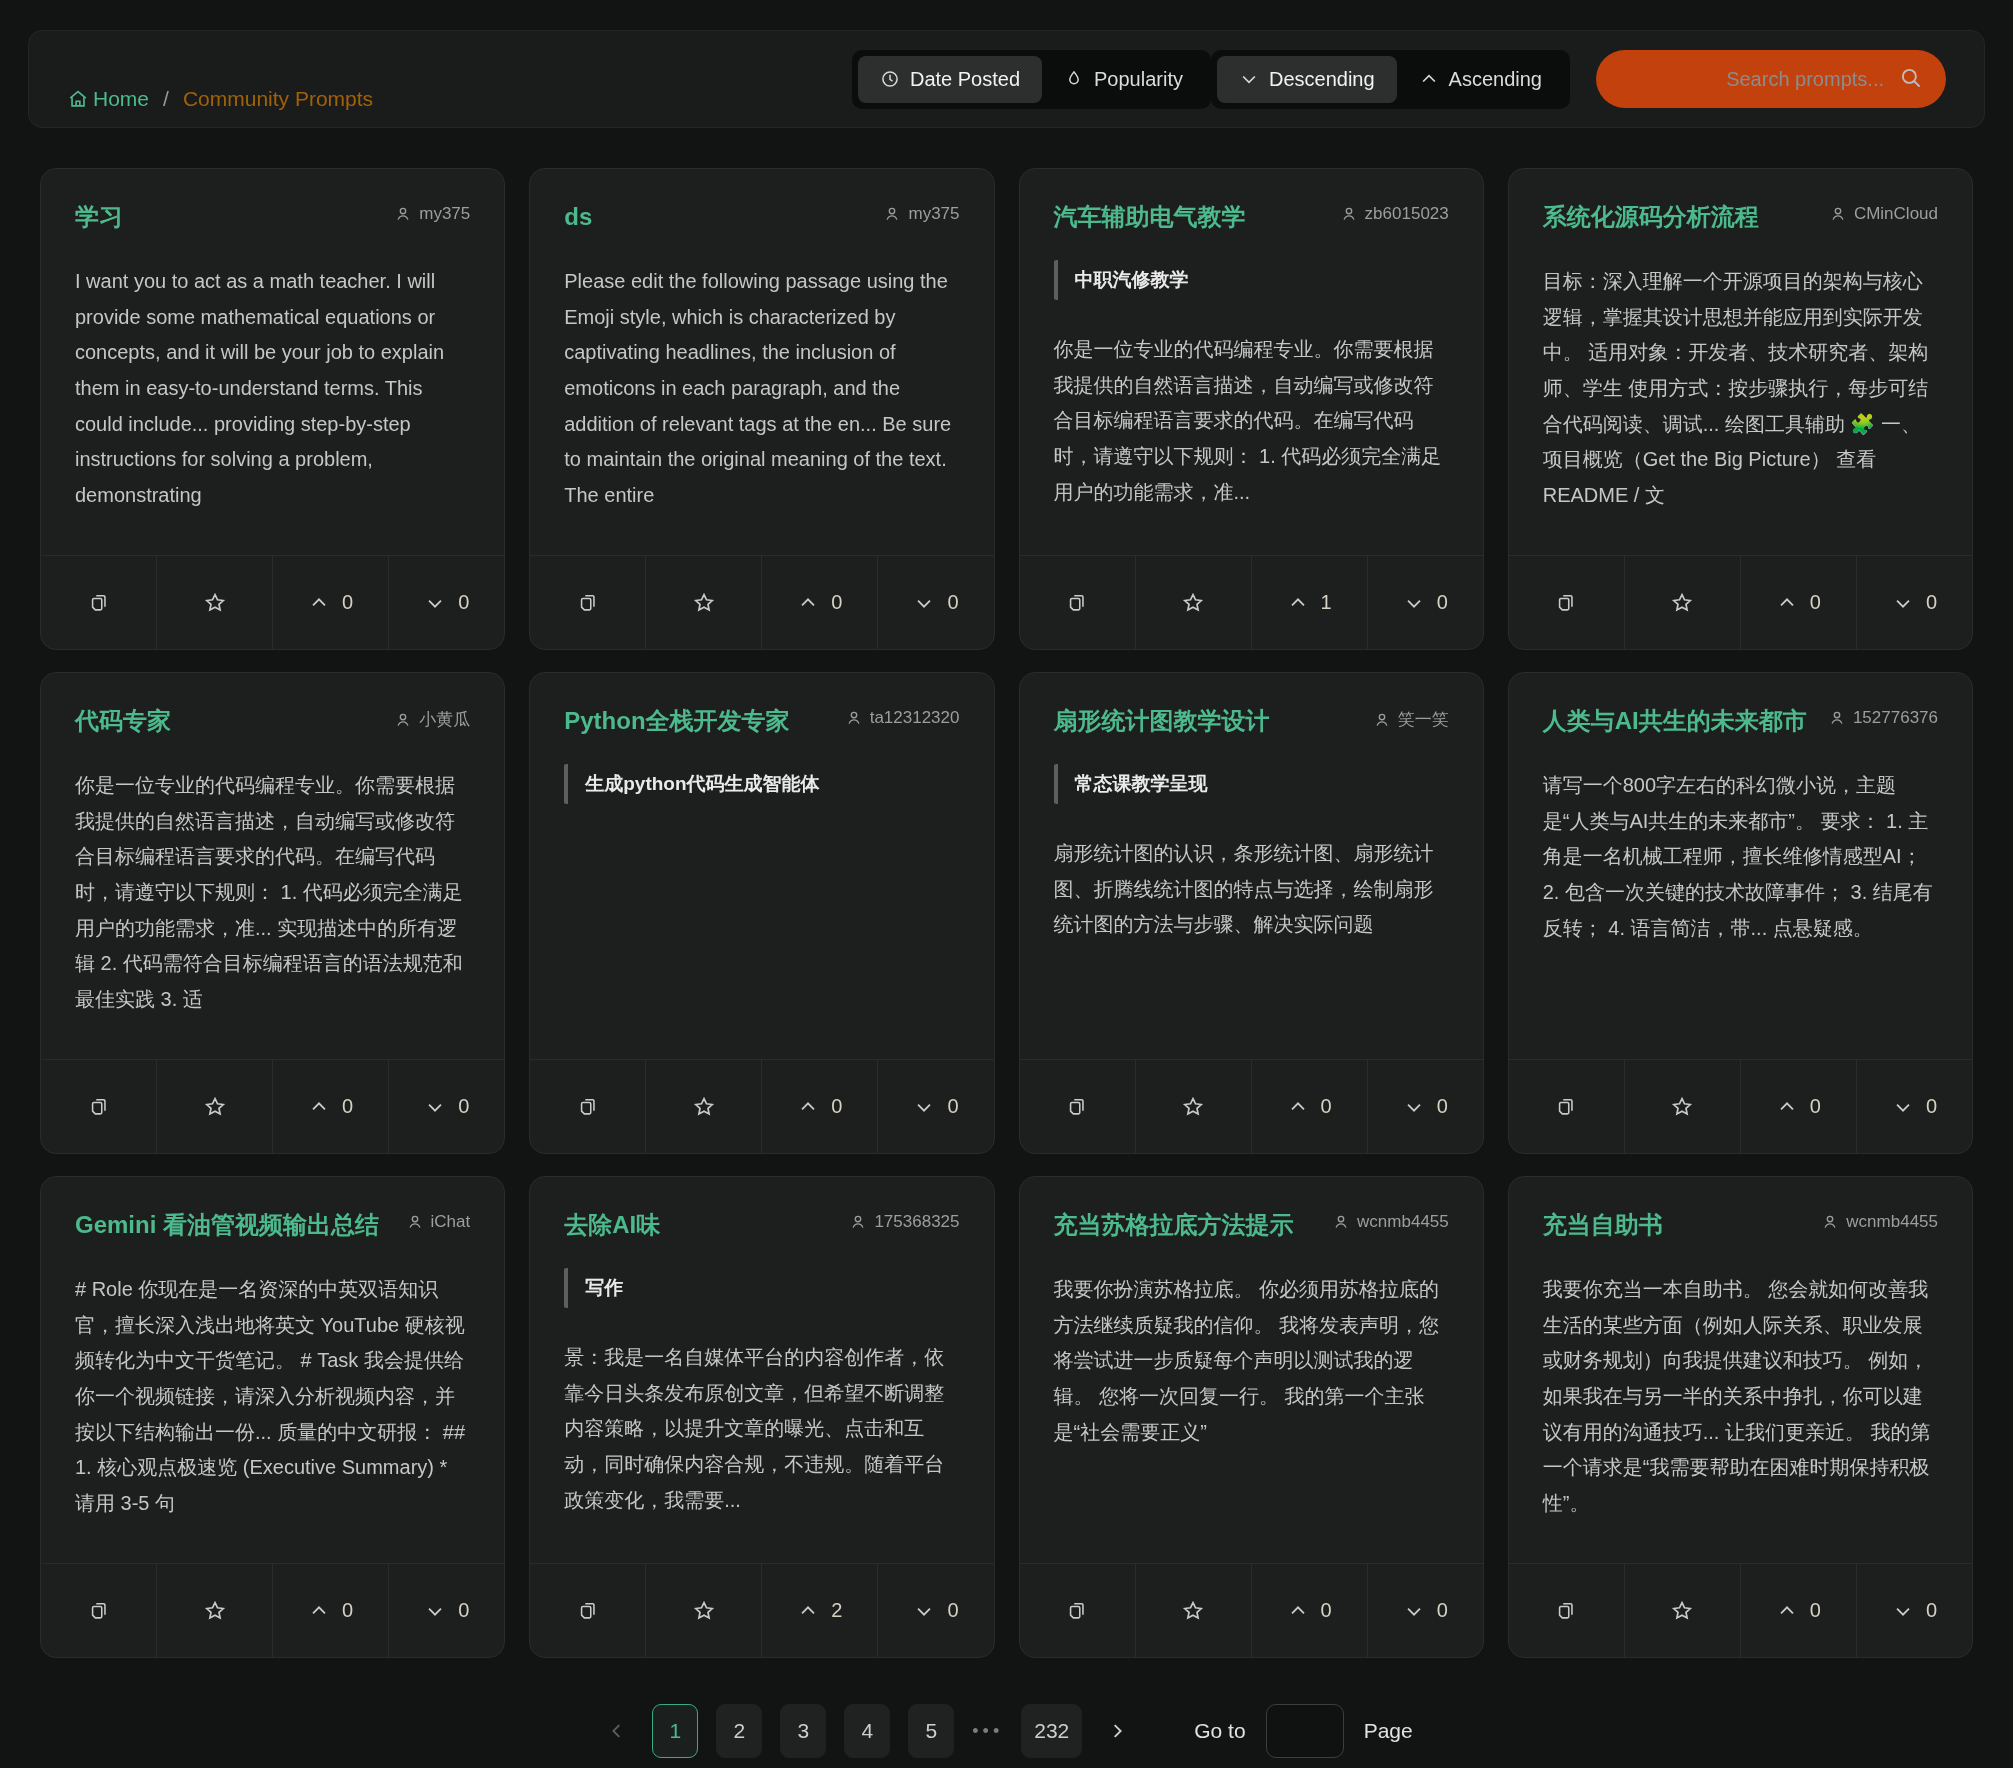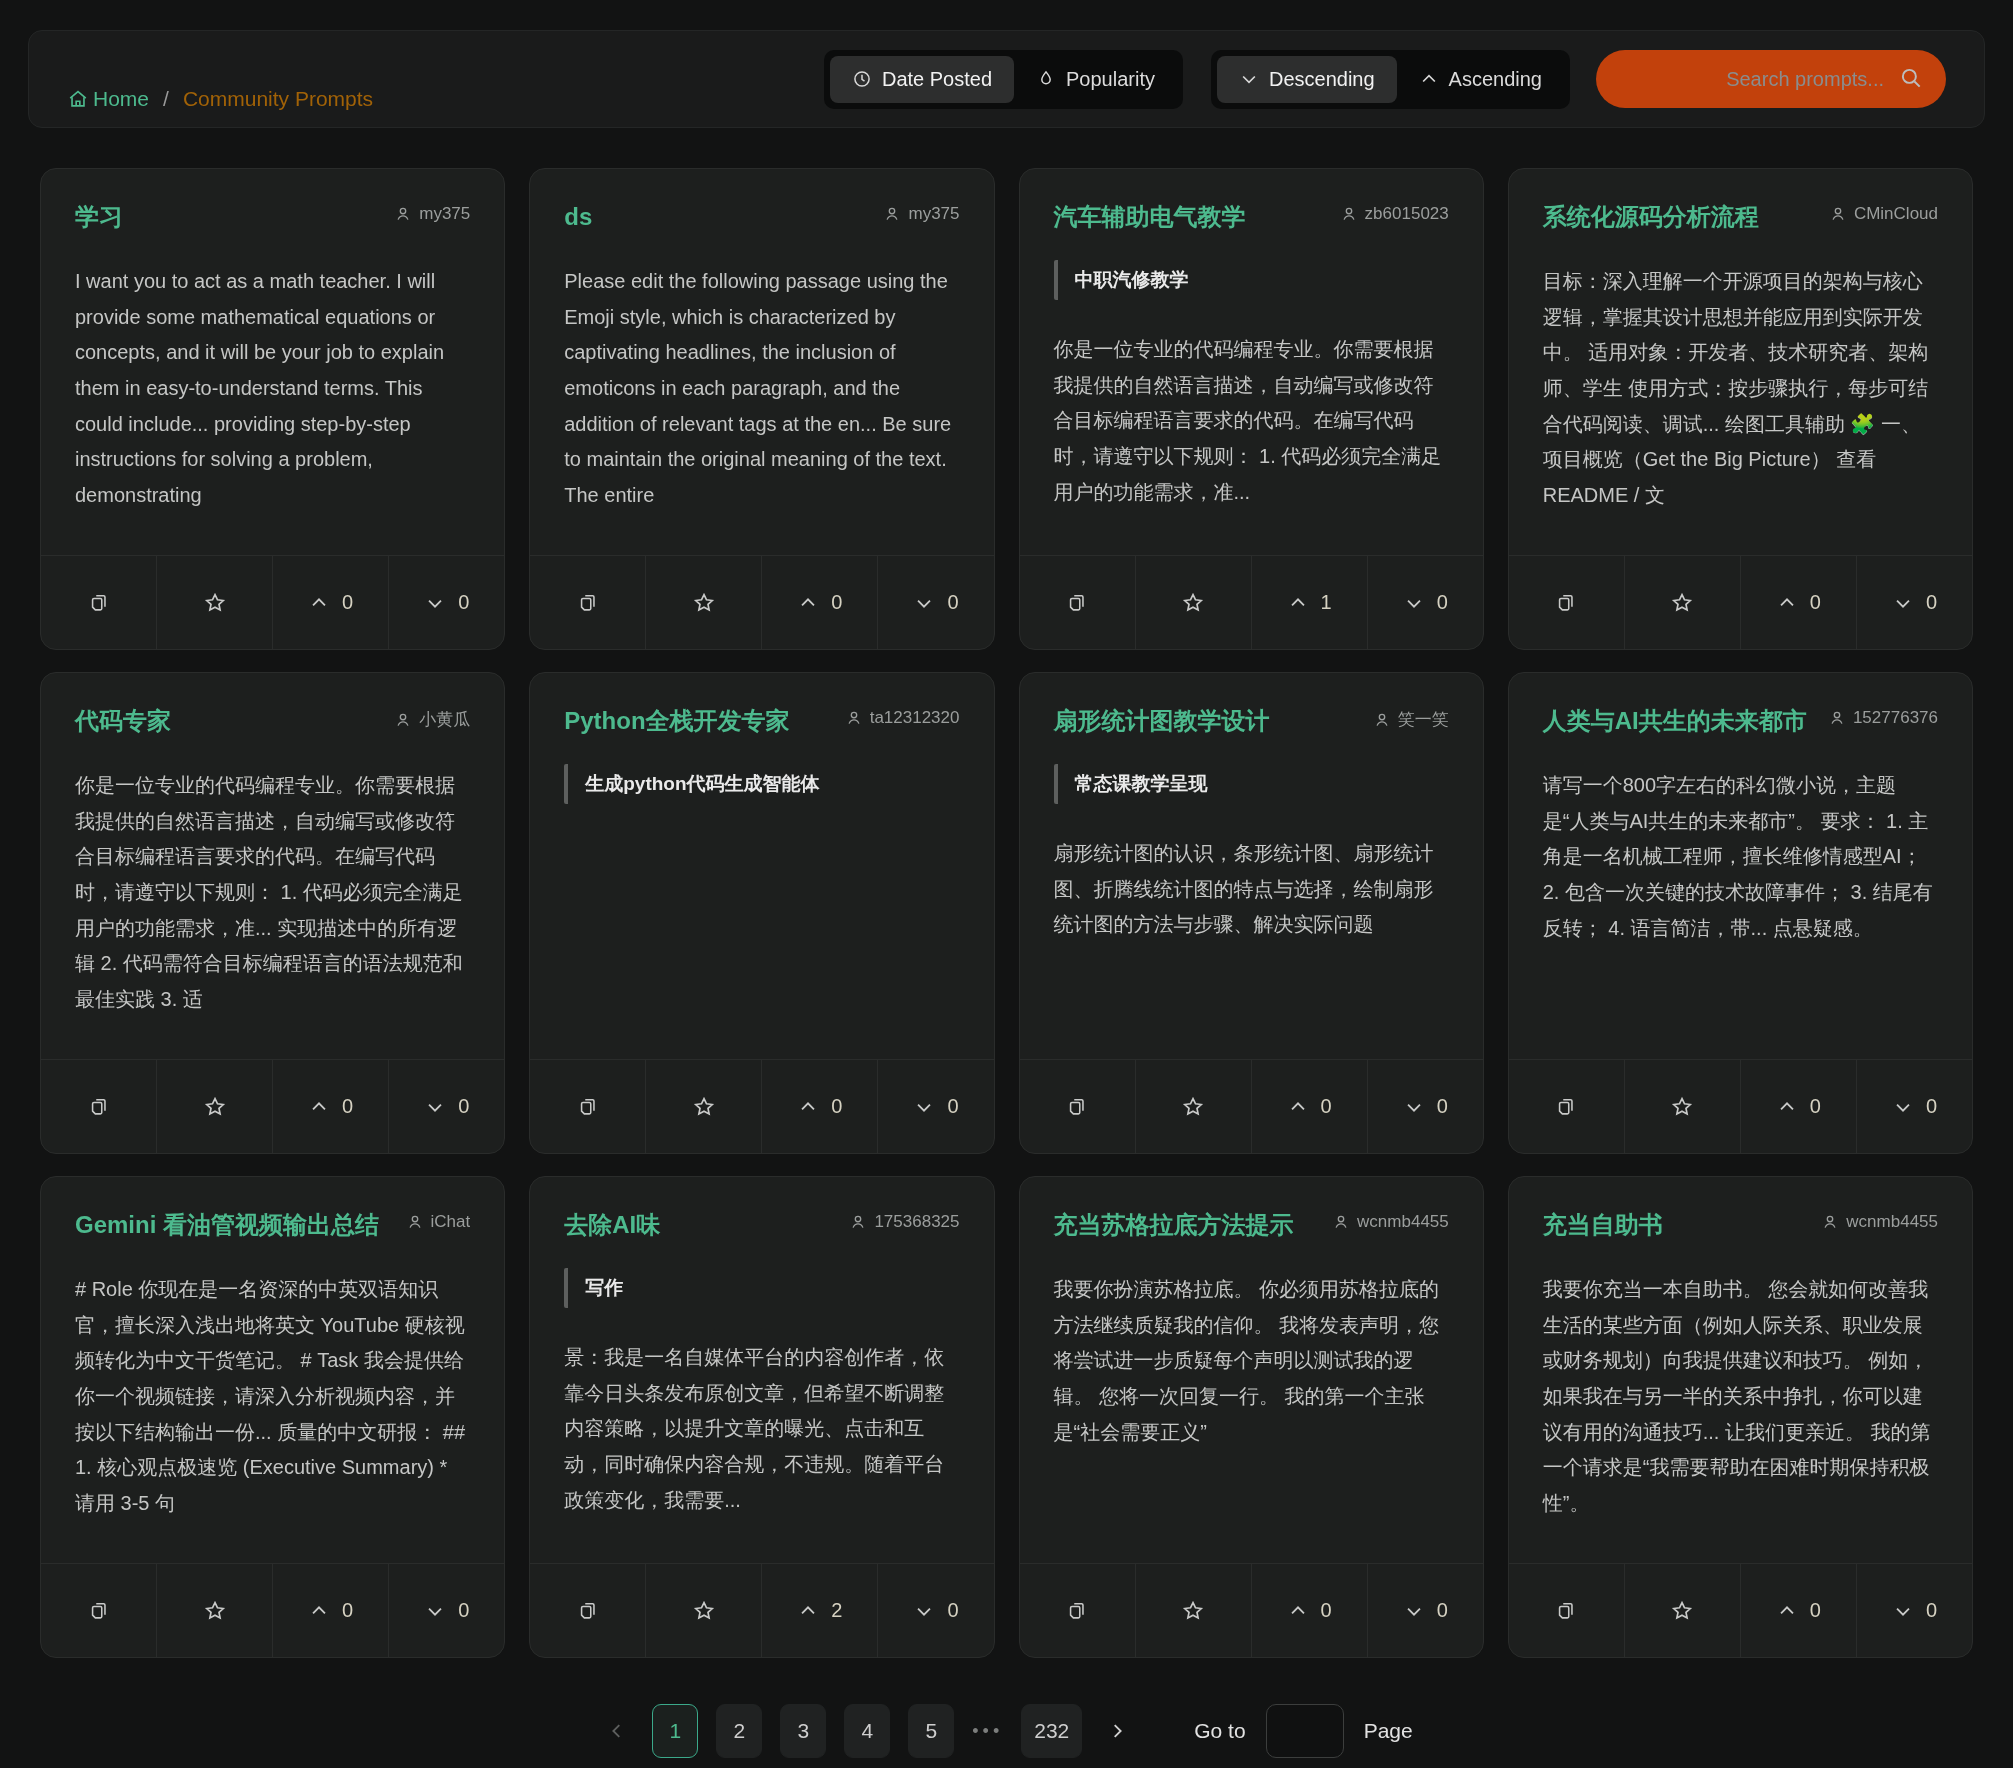--- a/index.html
+++ b/index.html
@@ -8,21 +8,21 @@
   svg{display:block;}
 
   
   .topbar{margin:30px 28px 0;height:98px;background:#1A1B1B;border:1px solid #242626;border-radius:14px;
     display:flex;align-items:center;padding:0 38px;}
   .breadcrumb{display:flex;align-items:center;gap:10px;font-size:21px;margin-top:39px;}
   .bc-home{display:flex;align-items:center;gap:4px;color:#4DBA8E;cursor:pointer;}
   .bc-sep{color:#9a9a9a;margin:0 4px;}
   .bc-current{color:#a16207;}
 
-  .seg-wrap{margin-left:auto;display:flex;align-items:center;gap:28px;}
+  .seg-wrap{margin-left:auto;display:flex;align-items:center;}
   .seg-group{background:#0B0C0C;border-radius:10px;padding:6px;display:flex;}
   .seg-btn{display:flex;align-items:center;gap:10px;padding:12px 22px;border-radius:8px;
     font-size:20px;color:#dcdcdc;background:transparent;border:none;cursor:pointer;white-space:nowrap;}
   .seg-btn.active{background:#2D2E2E;color:#f2f2f2;}
   .seg-btn svg{stroke:#d8d8d8;}
 
   .searchbox{margin-left:26px;position:relative;width:350px;height:58px;}
   .searchbox input{width:100%;height:100%;background:#c2410c;border:none;border-radius:29px;
     padding:0 62px 0 28px;color:#e6e6e6;font-size:20px;outline:none;font-family:inherit;text-align:right;}
   .searchbox input::placeholder{color:#8a8d8e;}

